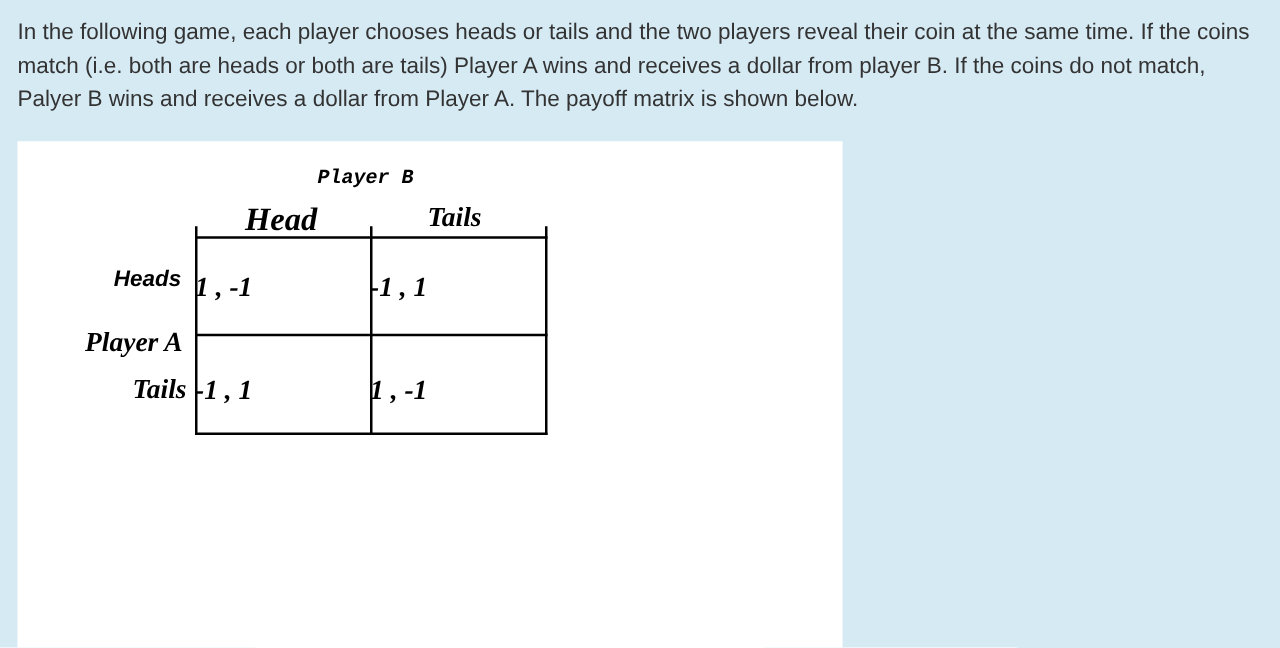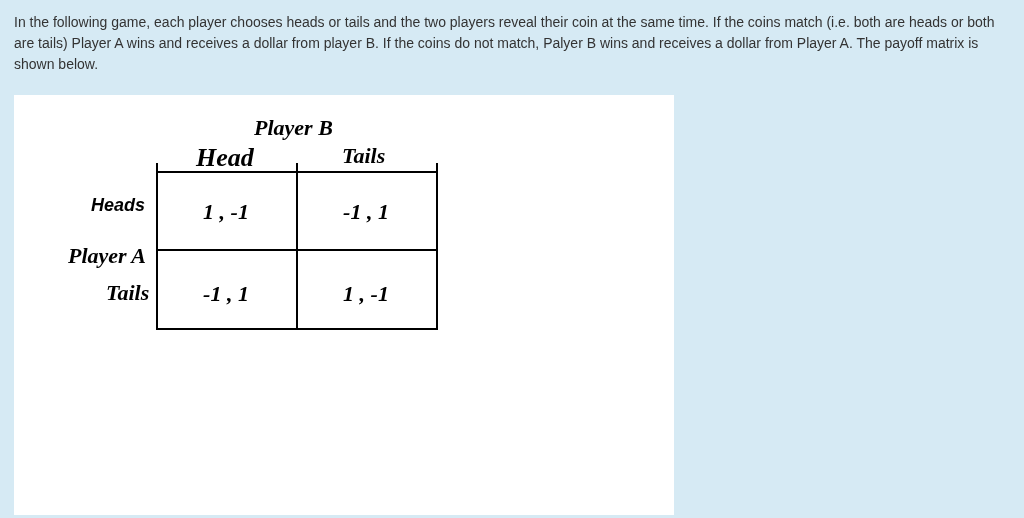--- a/index.html
+++ b/index.html
@@ -8,41 +8,41 @@
       box-sizing: border-box;
     }
     body {
       background: #d6eaf4;
       font-family: Arial, Helvetica, sans-serif;
       width: 1024px;
       height: 518px;
       padding: 12px 14px;
     }
     .question-text {
-      font-size: 14px;
+      font-size: 18px;
       color: #333;
       line-height: 1.5;
       margin-bottom: 20px;
     }
     .figure-container {
       background: #ffffff;
       width: 660px;
       height: 420px;
       padding: 14px 12px;
     }
     .matrix-wrap {
       position: relative;
       margin-left: 10px;
       margin-top: 6px;
     }
     .player-b-heading {
-      font-family: Liberation Serif, serif;
+      font-family: Liberation Mono, monospace;
       font-weight: bold;
       font-style: italic;
-      font-size: 22px;
+      font-size: 16px;
       position: absolute;
       left: 218px;
       top: 0;
     }
     .col-head-head {
       font-family: "Times New Roman", Times, serif;
       font-weight: bold;
       font-style: italic;
       font-size: 26px;
       position: absolute;
@@ -93,21 +93,20 @@
       width: 280px;
       height: 155px;
     }
     .grid .cell {
       position: absolute;
       font-family: "Times New Roman", Times, serif;
       font-weight: bold;
       font-style: italic;
       font-size: 22px;
       width: 140px;
-      text-align: center;
     }
     .cell.tl { left: 0;    top: 30px; }
     .cell.tr { left: 140px; top: 30px; }
     .cell.bl { left: 0;    top: 112px; }
     .cell.br { left: 140px; top: 112px; }
 
     
     .line {
       position: absolute;
       background: #000;

